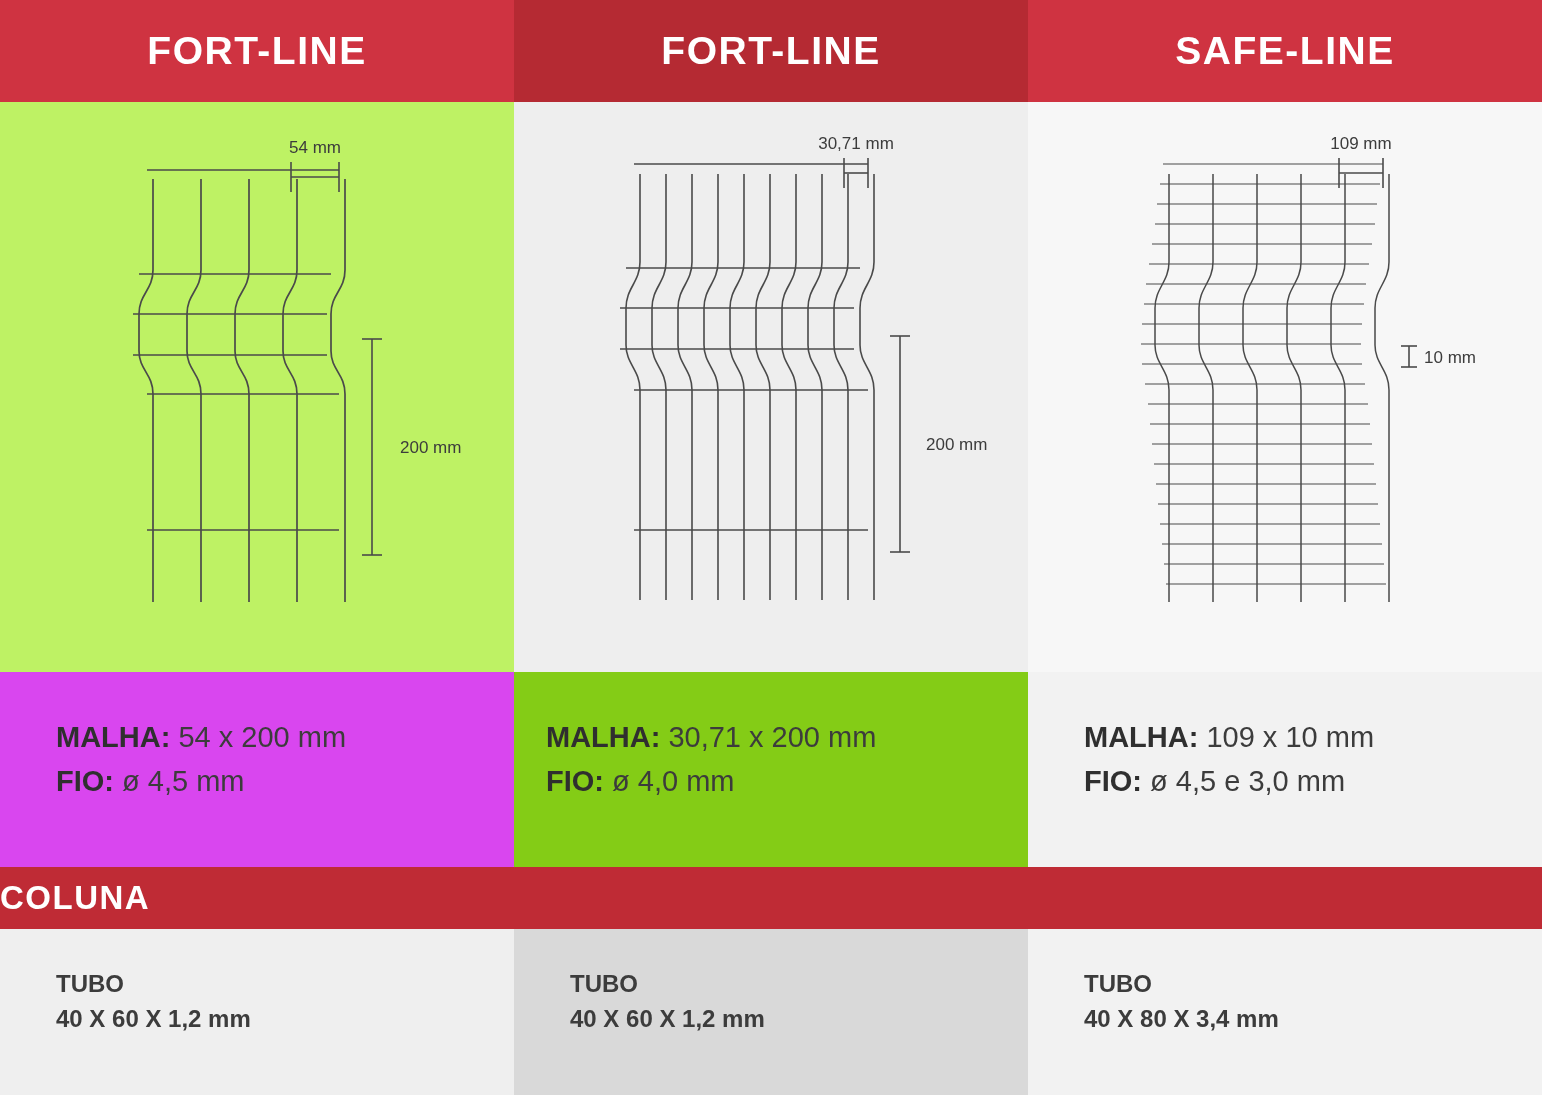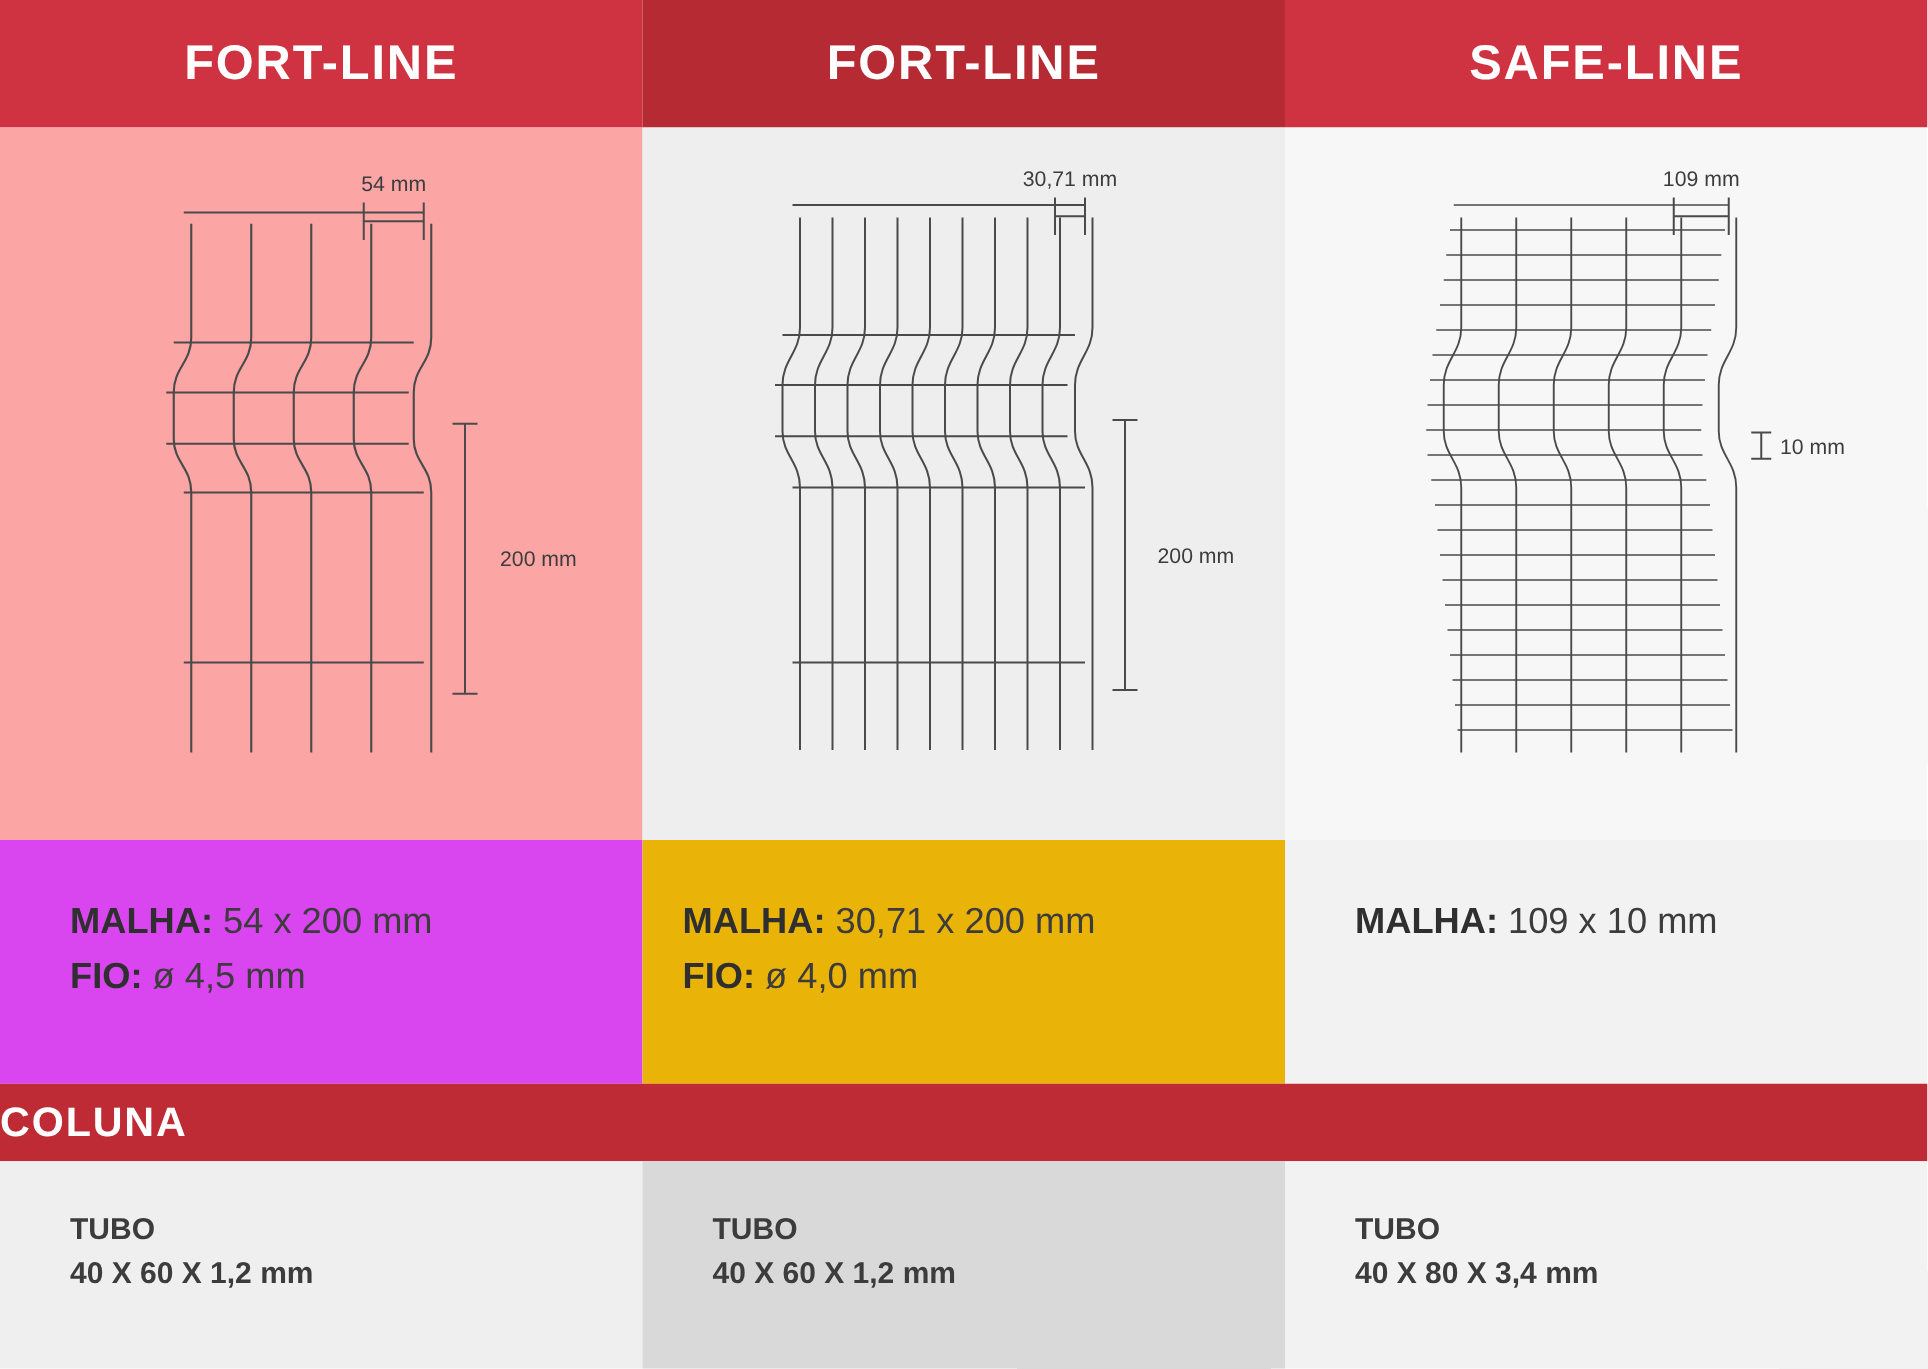--- a/index.html
+++ b/index.html
@@ -27,34 +27,34 @@
   }
   .hdr.c1 { background: #cf3341; }
   .hdr.c2 { background: #b52a33; }
   .hdr.c3 { background: #cf3341; }
 
   
   .draw {
     position: relative;
     overflow: hidden;
   }
-  .draw.c1 { background: #fca5a5; }
+  .draw.c1 { background: #bef264; }
   .draw.c2 { background: #eeeeee; }
   .draw.c3 { background: #f7f7f7; }
   .draw svg { display: block; width: 100%; height: 100%; }
 
   
   .spec {
     padding: 44px 0 0 56px;
     font-size: 29px;
     color: #3c3c3c;
     line-height: 1.5;
   }
   .spec.c1 { background: #d946ef; }
-  .spec.c2 { background: #eab308; padding-left: 32px; }
+  .spec.c2 { background: #84cc16; padding-left: 32px; }
   .spec.c3 { background: #f2f2f2; }
   .spec .line { white-space: nowrap; }
   .spec b { font-weight: bold; color: #2f2f2f; }
 
   
   .coluna-band {
     grid-column: 1 / span 3;
     background: #bf2b35;
     display: flex; align-items: center; justify-content: flex-start;
     color: #ffffff;
@@ -227,20 +227,23 @@
       <b>MALHA:</b><span> 30,71 x 200 mm</span>
     </div>
     <div class="line">
       <b>FIO:</b><span> ø 4,0 mm</span>
     </div>
   </div>
   <div class="spec c3">
     <div class="line">
       <b>MALHA:</b><span> 109 x 10 mm</span>
     </div>
+    <div class="line">
+      <b>FIO:</b><span> ø 4,5 e 3,0 mm</span>
+    </div>
   </div>
 
   <div class="coluna-band">
     <span>COLUNA</span>
   </div>
 
   <div class="tubo c1">
     <div>TUBO</div>
     <div>40 X 60 X 1,2 mm</div>
   </div>

